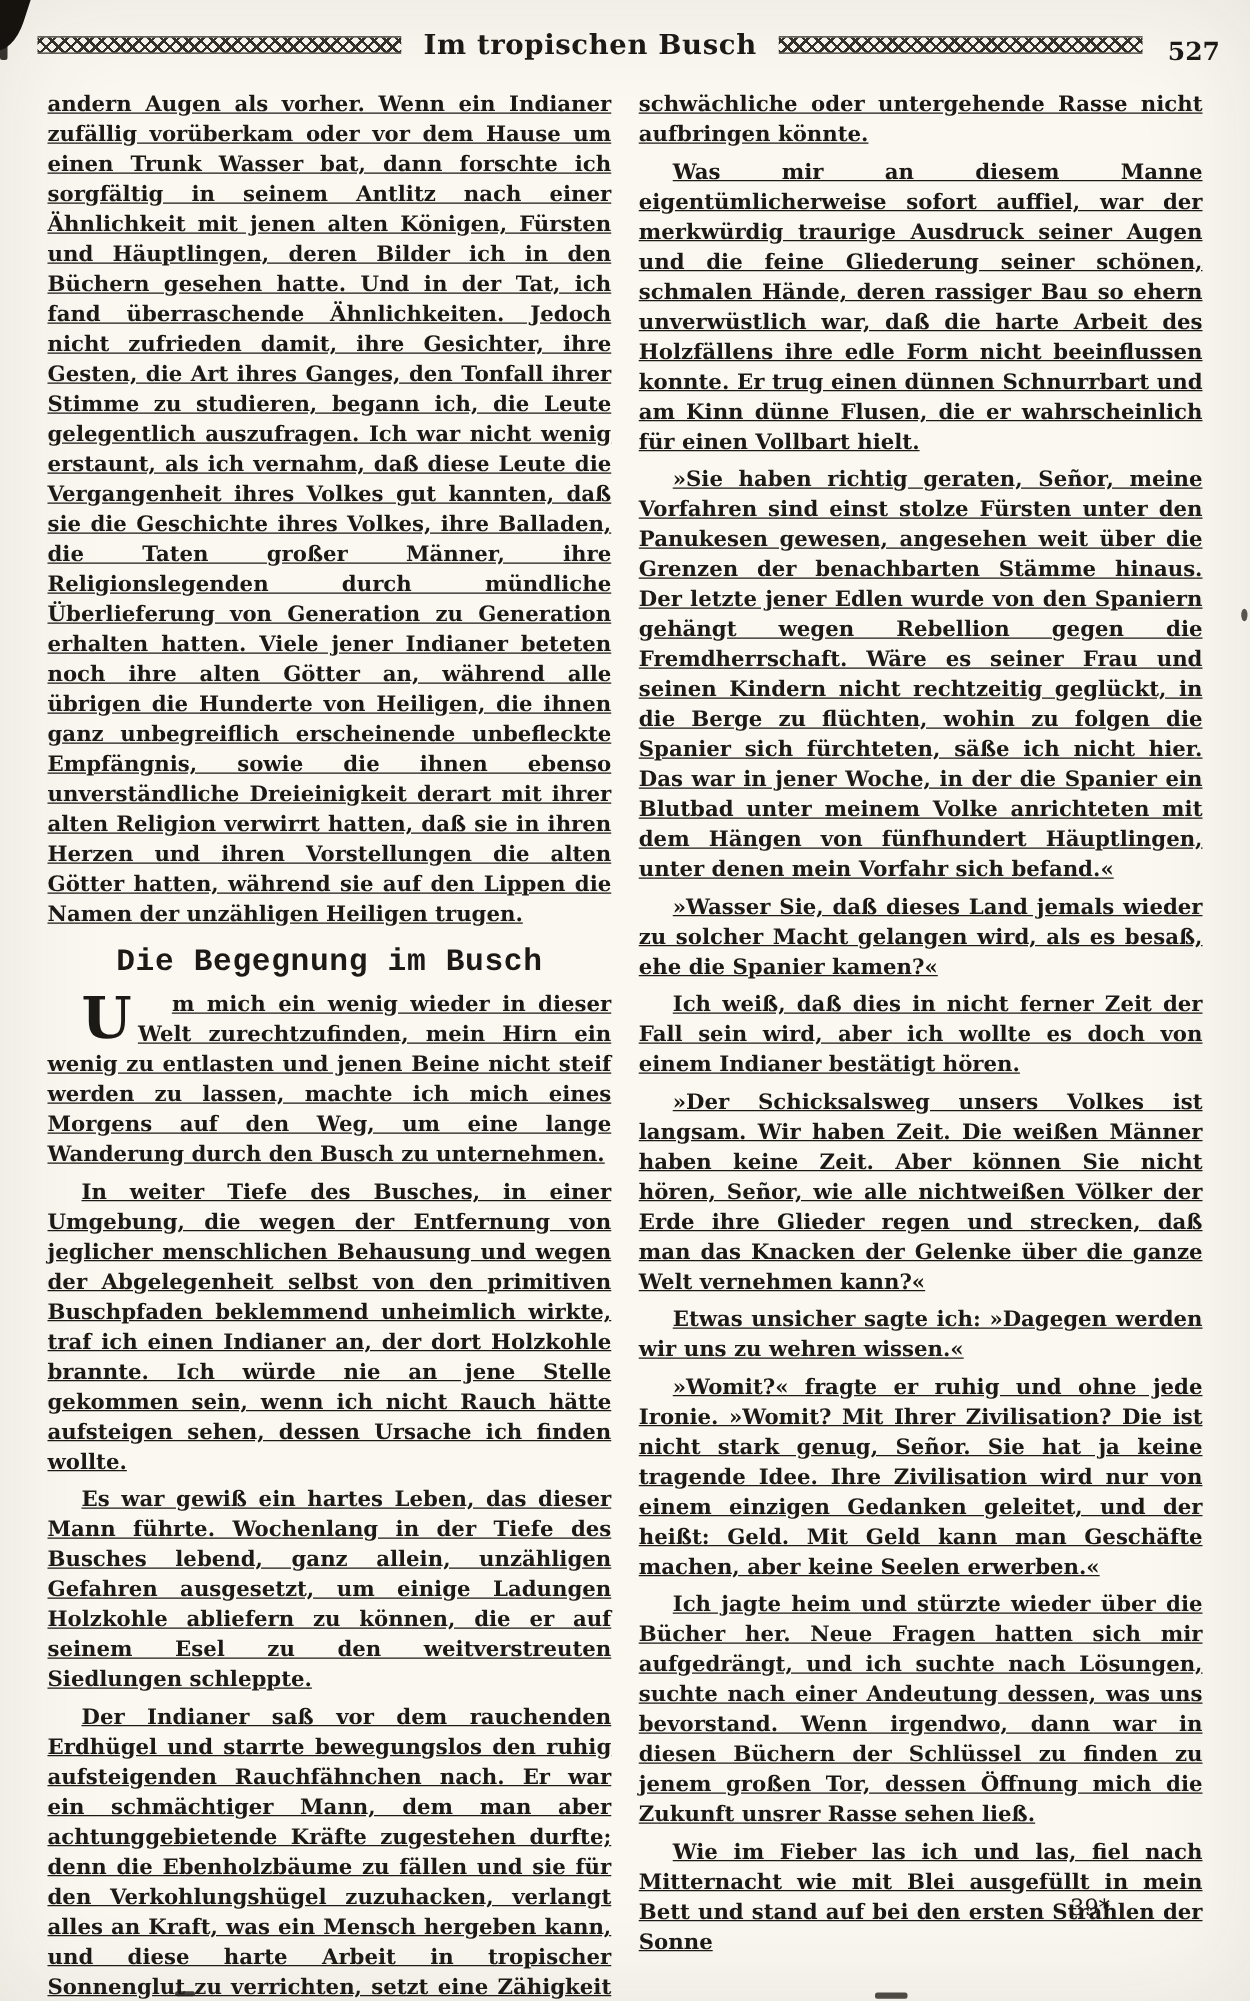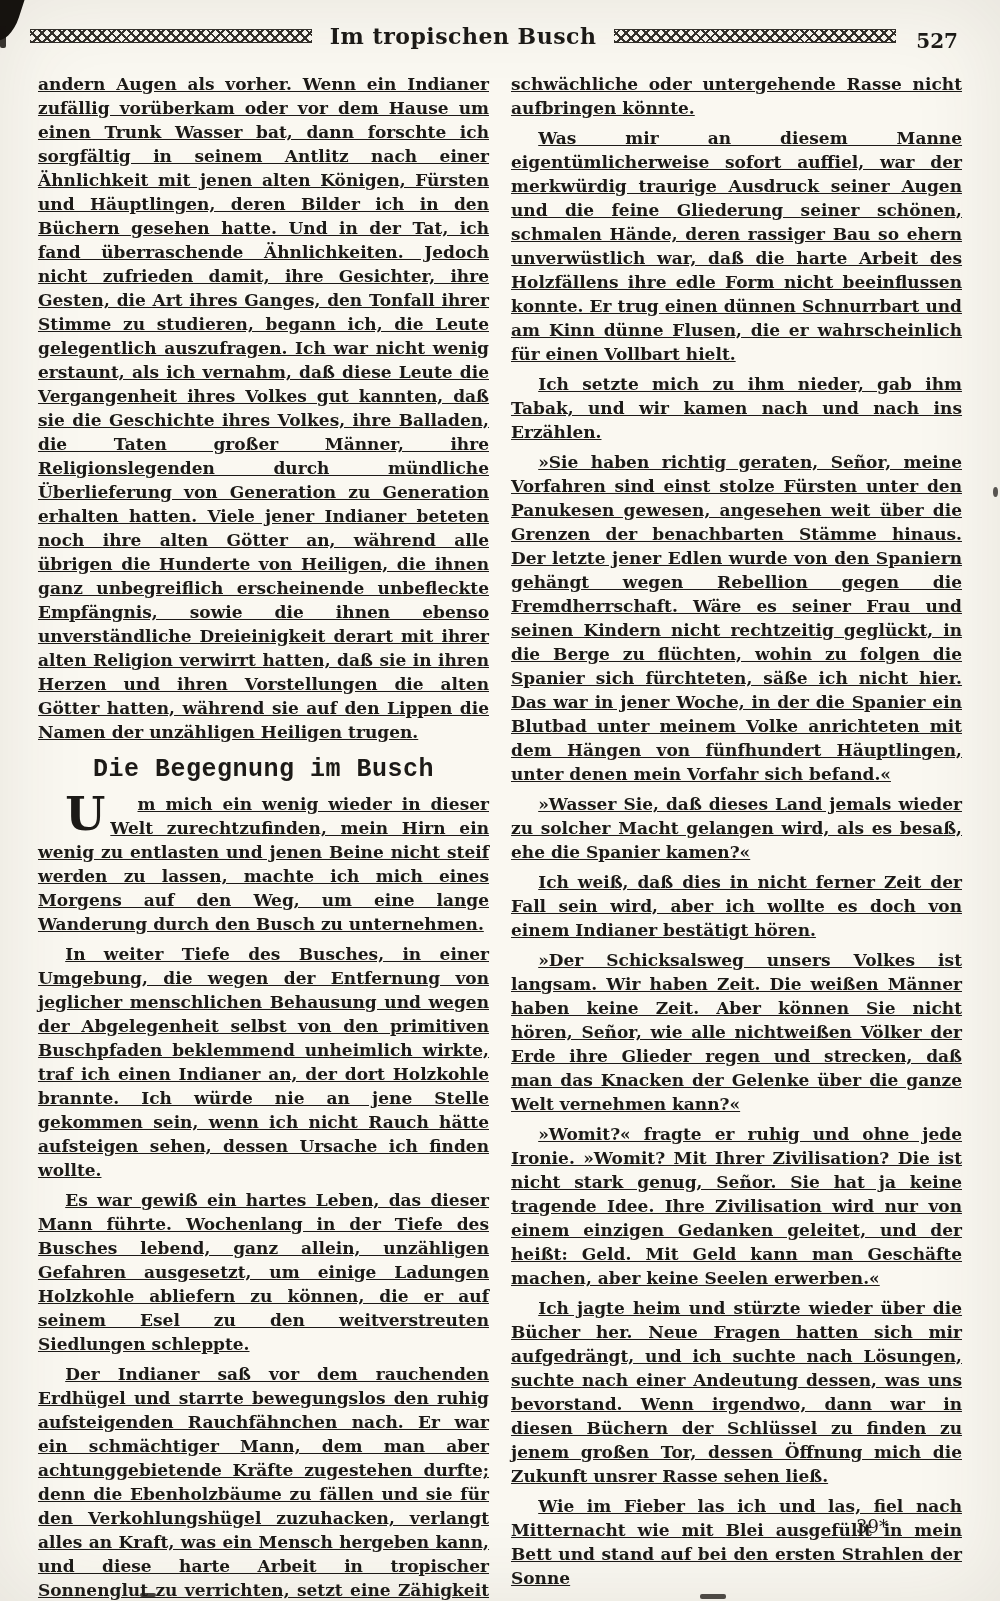--- a/index.html
+++ b/index.html
@@ -15,21 +15,21 @@
     font-family: "DejaVu Serif", serif;
     color: #1c1a17;
     overflow: hidden;
     box-shadow: inset 0 0 90px rgba(60,50,35,0.10);
   }
   
   .page-header {
     position: absolute;
     top: 20px;
     left: 30px;
-    right: 42px;
+    right: 24px;
     display: flex;
     align-items: center;
     gap: 12px;
     height: 32px;
   }
   .ornament {
     flex: 1 1 auto;
     height: 12px;
     background:
       repeating-linear-gradient(45deg,  #23201b 0 2px, transparent 2px 7px),
@@ -160,25 +160,25 @@
     <h2 class="section-heading">Die Begegnung im Busch</h2>
     <p class="dropcap-para"><span class="dropcap-initial">U</span><span>m mich ein wenig wieder in dieser Welt zurechtzufinden, mein Hirn ein wenig zu entlasten und jenen Beine nicht steif werden zu lassen, machte ich mich eines Morgens auf den Weg, um eine lange Wanderung durch den Busch zu unternehmen.</span></p>
     <p>In weiter Tiefe des Busches, in einer Umgebung, die wegen der Entfernung von jeglicher menschlichen Behausung und wegen der Abgelegenheit selbst von den primitiven Buschpfaden beklemmend unheimlich wirkte, traf ich einen Indianer an, der dort Holzkohle brannte. Ich würde nie an jene Stelle gekommen sein, wenn ich nicht Rauch hätte aufsteigen sehen, dessen Ursache ich finden wollte.</p>
     <p>Es war gewiß ein hartes Leben, das dieser Mann führte. Wochenlang in der Tiefe des Busches lebend, ganz allein, unzähligen Gefahren ausgesetzt, um einige Ladungen Holzkohle abliefern zu können, die er auf seinem Esel zu den weitverstreuten Siedlungen schleppte.</p>
     <p>Der Indianer saß vor dem rauchenden Erdhügel und starrte bewegungslos den ruhig aufsteigenden Rauchfähnchen nach. Er war ein schmächtiger Mann, dem man aber achtunggebietende Kräfte zugestehen durfte; denn die Ebenholzbäume zu fällen und sie für den Verkohlungshügel zuzuhacken, verlangt alles an Kraft, was ein Mensch hergeben kann, und diese harte Arbeit in tropischer Sonnenglut zu verrichten, setzt eine Zähigkeit des Körpers voraus, die eine</p>
   </section>
 
   <section class="column">
     <p class="no-indent">schwächliche oder untergehende Rasse nicht aufbringen könnte.</p>
     <p>Was mir an diesem Manne eigentümlicherweise sofort auffiel, war der merkwürdig traurige Ausdruck seiner Augen und die feine Gliederung seiner schönen, schmalen Hände, deren rassiger Bau so ehern unverwüstlich war, daß die harte Arbeit des Holzfällens ihre edle Form nicht beeinflussen konnte. Er trug einen dünnen Schnurrbart und am Kinn dünne Flusen, die er wahrscheinlich für einen Vollbart hielt.</p>
-    <p>Ich setzte mich zu ihm nieder, gab ihm Tabak, und wir kamen nach und nach ins Erzählen.</p>
     <p>»Sie haben richtig geraten, Señor, meine Vorfahren sind einst stolze Fürsten unter den Panukesen gewesen, angesehen weit über die Grenzen der benachbarten Stämme hinaus. Der letzte jener Edlen wurde von den Spaniern gehängt wegen Rebellion gegen die Fremdherrschaft. Wäre es seiner Frau und seinen Kindern nicht rechtzeitig geglückt, in die Berge zu flüchten, wohin zu folgen die Spanier sich fürchteten, säße ich nicht hier. Das war in jener Woche, in der die Spanier ein Blutbad unter meinem Volke anrichteten mit dem Hängen von fünfhundert Häuptlingen, unter denen mein Vorfahr sich befand.«</p>
     <p>»Wasser Sie, daß dieses Land jemals wieder zu solcher Macht gelangen wird, als es besaß, ehe die Spanier kamen?«</p>
     <p>Ich weiß, daß dies in nicht ferner Zeit der Fall sein wird, aber ich wollte es doch von einem Indianer bestätigt hören.</p>
     <p>»Der Schicksalsweg unsers Volkes ist langsam. Wir haben Zeit. Die weißen Männer haben keine Zeit. Aber können Sie nicht hören, Señor, wie alle nichtweißen Völker der Erde ihre Glieder regen und strecken, daß man das Knacken der Gelenke über die ganze Welt vernehmen kann?«</p>
+    <p>Etwas unsicher sagte ich: »Dagegen werden wir uns zu wehren wissen.«</p>
     <p>»Womit?« fragte er ruhig und ohne jede Ironie. »Womit? Mit Ihrer Zivilisation? Die ist nicht stark genug, Señor. Sie hat ja keine tragende Idee. Ihre Zivilisation wird nur von einem einzigen Gedanken geleitet, und der heißt: Geld. Mit Geld kann man Geschäfte machen, aber keine Seelen erwerben.«</p>
     <p>Ich jagte heim und stürzte wieder über die Bücher her. Neue Fragen hatten sich mir aufgedrängt, und ich suchte nach Lösungen, suchte nach einer Andeutung dessen, was uns bevorstand. Wenn irgendwo, dann war in diesen Büchern der Schlüssel zu finden zu jenem großen Tor, dessen Öffnung mich die Zukunft unsrer Rasse sehen ließ.</p>
     <p>Wie im Fieber las ich und las, fiel nach Mitternacht wie mit Blei ausgefüllt in mein Bett und stand auf bei den ersten Strahlen der Sonne</p>
   </section>
 
 </main>
 
 <div class="footer-mark">39*</div>
 
 </body></html>

